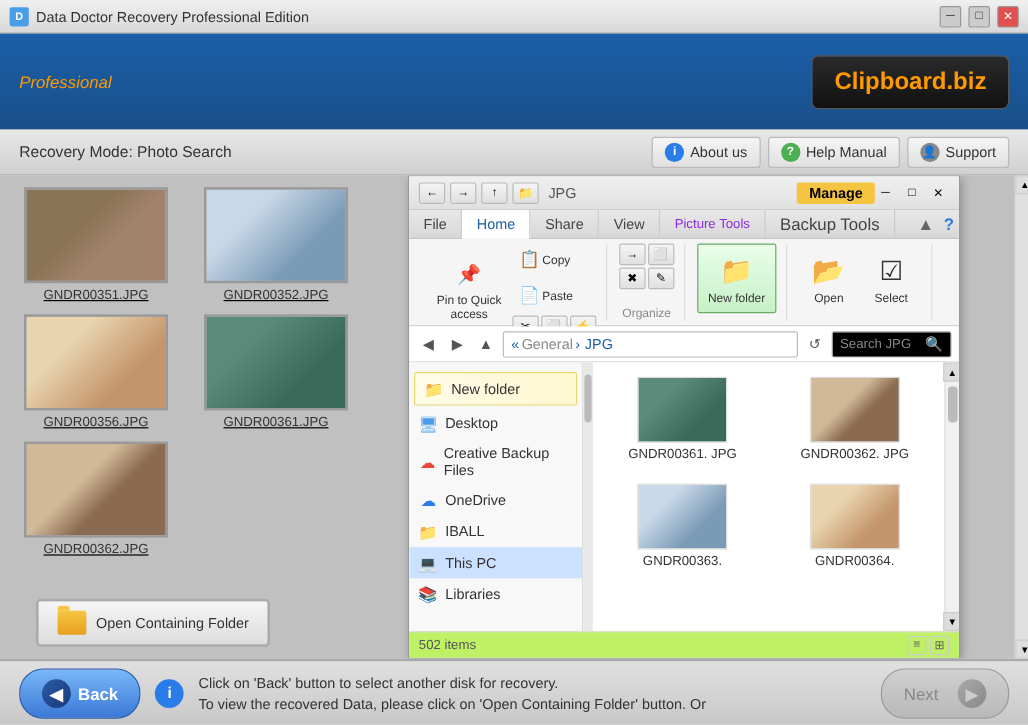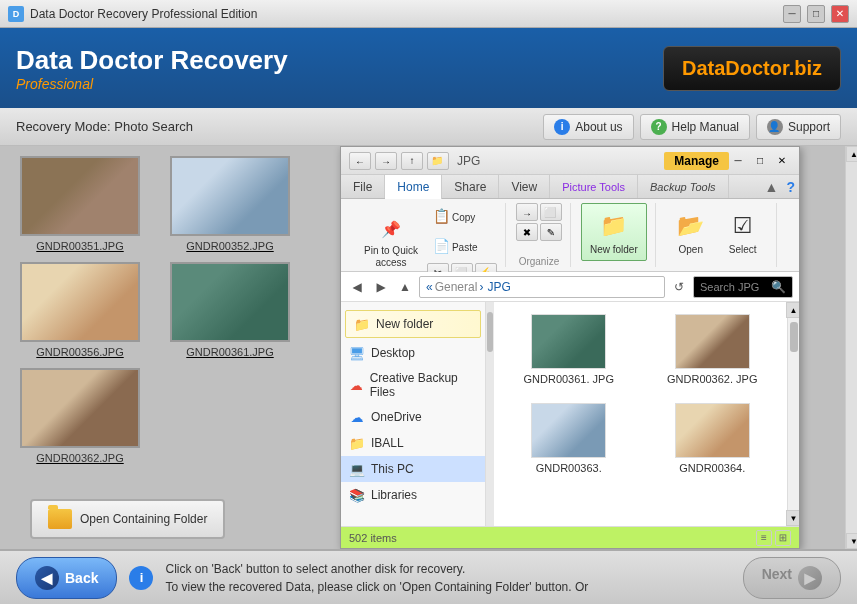--- a/index.html
+++ b/index.html
@@ -233,21 +233,21 @@
       color: #444;
       border-right: 1px solid #ccc;
     }
     .ribbon-tab.active {
       background: white;
       color: #1a5fa8;
       border-bottom: none;
       margin-bottom: -1px;
     }
     .ribbon-tab.picture-tools { color: #8a2be2; font-size: 11px; }
-    .ribbon-tab.backup-tools { font-size: 11px; font-style: italic; }
+    .ribbon-tab.backup-tools { font-size: 14px; }
 
     .ribbon-content {
       display: flex;
       align-items: center;
       padding: 4px 8px;
       gap: 2px;
       height: 72px;
     }
     .ribbon-group {
       display: flex;
@@ -501,30 +501,30 @@
       color: white;
     }
     .info-text {
       flex: 1;
       font-size: 12px;
       color: #333;
       line-height: 1.5;
     }
     .next-btn {
       display: flex;
-      align-items: flex-start;
-      gap: 6px;
+      align-items: center;
+      gap: 16px;
       background: linear-gradient(to bottom, #d0d0d0, #b8b8b8);
       border: 1px solid #999;
       border-radius: 20px;
       padding: 8px 18px;
       cursor: pointer;
       color: #888;
       font-size: 14px;
-      font-weight: bold;
+      font-weight: normal;
     }
     .next-arrow {
       width: 24px; height: 24px;
       background: linear-gradient(135deg, #aaa, #888);
       border-radius: 50%;
       display: flex; align-items: center; justify-content: center;
       font-size: 14px;
       color: #ccc;
     }
 
@@ -565,24 +565,23 @@
   <span class="title-bar-title">Data Doctor Recovery Professional Edition</span>
   <div class="title-bar-controls">
     <div class="title-bar-btn">─</div>
     <div class="title-bar-btn">□</div>
     <div class="title-bar-btn close">✕</div>
   </div>
 </div>
 
 <div class="app-header">
   <div class="app-logo">
-    <div class="main-title">Data Doctor Recovery</div>
     <div class="sub-title">Professional</div>
   </div>
-  <div class="app-brand-badge">DataDoctor.biz</div>
+  <div class="app-brand-badge">Clipboard.biz</div>
 </div>
 
 <div class="nav-bar">
   <span class="nav-mode">Recovery Mode: Photo Search</span>
   <div class="nav-buttons">
     <div class="nav-btn">
       <span class="btn-icon info">i</span>
       <span>About us</span>
     </div>
     <div class="nav-btn">

